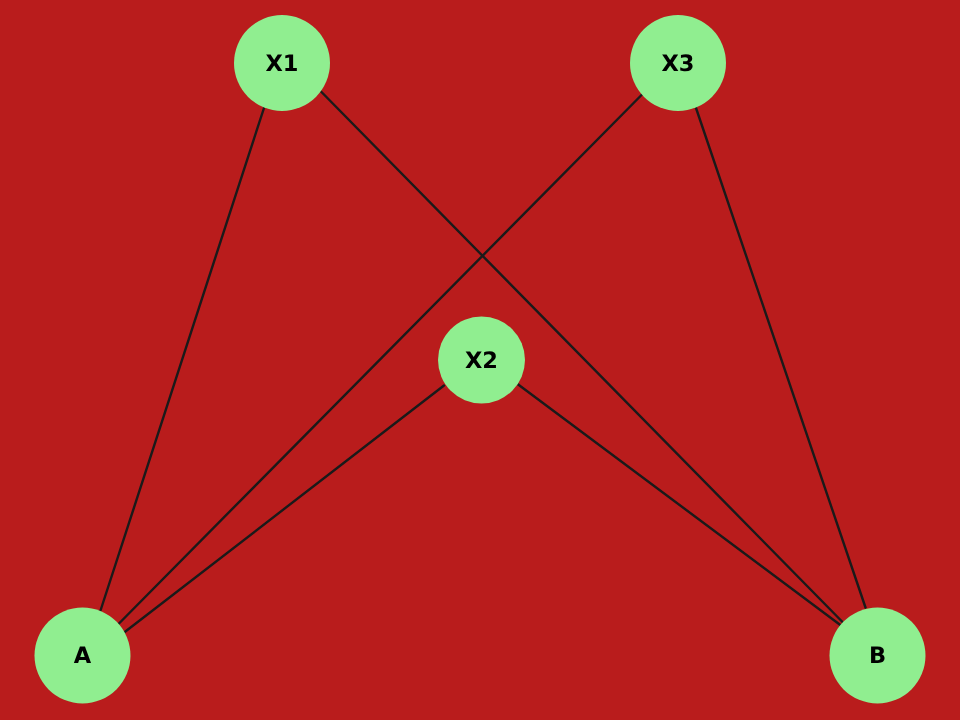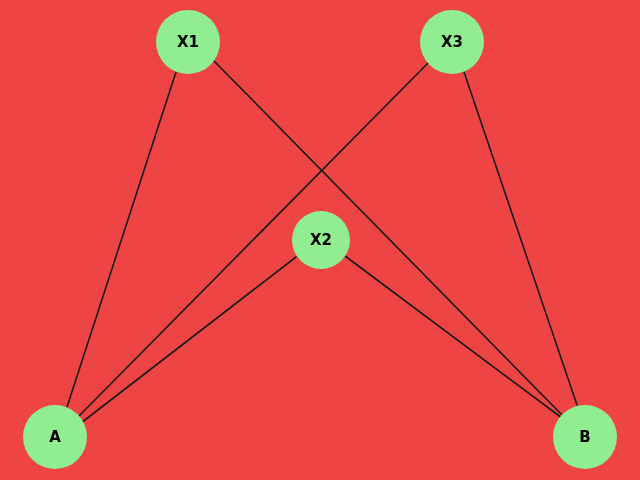--- a/index.html
+++ b/index.html
@@ -8,21 +8,21 @@
     padding: 0;
     background: #ffffff;
   }
   body {
     font-family: "DejaVu Sans", "Liberation Sans", sans-serif;
   }
   #canvas-root {
     position: relative;
     width: 640px;
     height: 480px;
-    background: #ef4444;
+    background: #b91c1c;
     overflow: hidden;
   }
   #graph-svg {
     position: absolute;
     top: 0;
     left: 0;
     width: 640px;
     height: 480px;
     display: block;
   }

